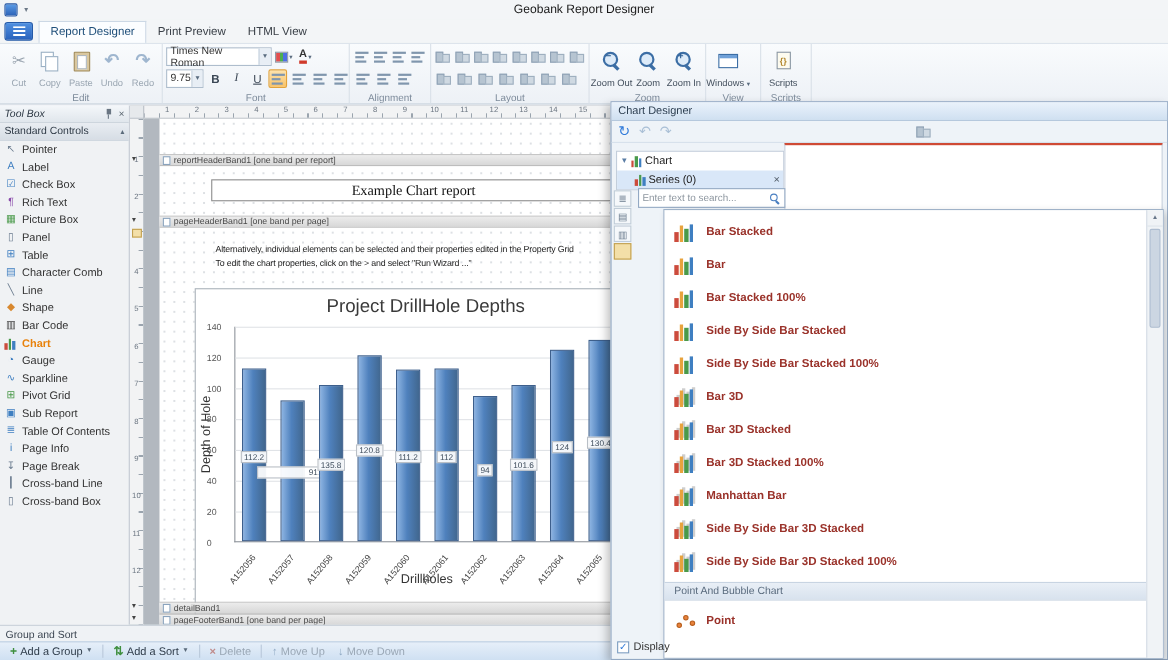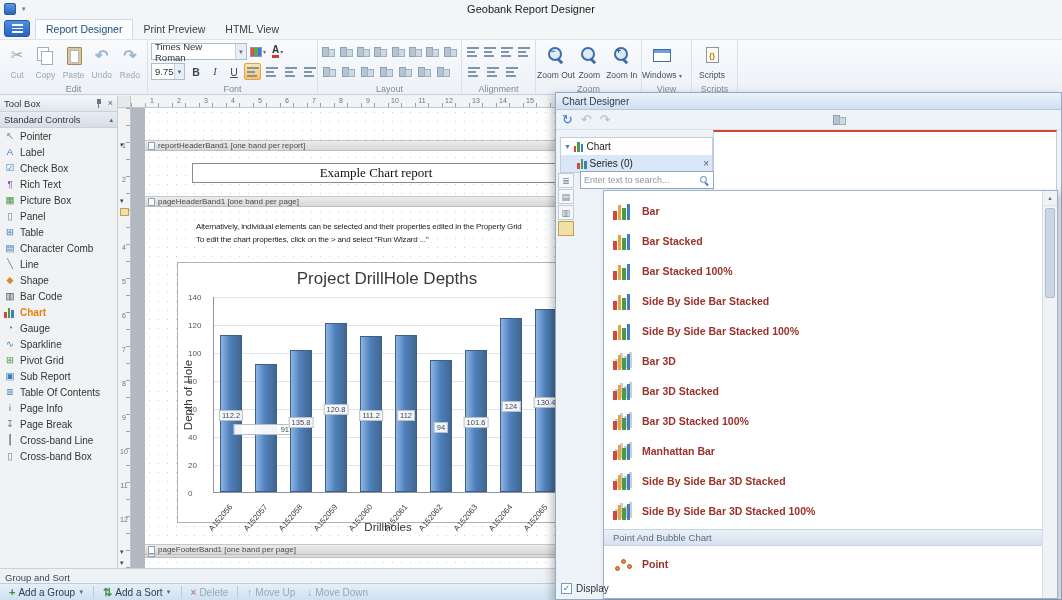--- a/index.html
+++ b/index.html
@@ -60,21 +60,21 @@
 .mini-caret{font-size:6px;color:#5a6c7f;}
 .icbtn{width:17px;height:17px;display:flex;align-items:center;justify-content:center;}
 .mini-lines{width:12px;height:10px;display:block;background:linear-gradient(#8096ad 0 0) 0 0/12px 2px no-repeat,linear-gradient(#8096ad 0 0) 0 4px/8px 2px no-repeat,linear-gradient(#8096ad 0 0) 0 8px/10px 2px no-repeat;}
 .mini-rects{width:13px;height:11px;display:block;position:relative;}
 .mini-rects::before{content:"";position:absolute;left:0;top:1px;width:5px;height:8px;background:#b6c4d1;border:1px solid #8fa2b5;}
 .mini-rects::after{content:"";position:absolute;right:0;top:3px;width:5px;height:6px;background:#cfd9e2;border:1px solid #9fb0c0;}
 
 
 .toolbox{position:absolute;left:0;top:96px;width:118px;height:472px;background:#f0f2f4;border-right:1px solid #c5cdd6;}
 .tb-head,.tb-section{height:16px;display:flex;align-items:center;font-size:9.5px;color:#2f3a46;padding:0 4px;border-bottom:1px solid #c9d2db;}
-.tb-head{background:linear-gradient(#f4f7fa,#e0e6ec);}
+.tb-head{background:linear-gradient(#f4f7fa,#e0e6ec);font-style:italic;}
 .tb-section{background:linear-gradient(#e9edf2,#d6dde5);}
 .tb-head .sp{margin-left:auto;display:flex;gap:5px;align-items:center;}
 .pin-icon{width:8px;height:9px;position:relative;display:inline-block;}
 .pin-icon::before{content:"";position:absolute;left:2px;top:0;width:4px;height:5px;background:#6a7683;}
 .pin-icon::after{content:"";position:absolute;left:3.5px;top:5px;width:1px;height:4px;background:#6a7683;}
 .xglyph{font-size:9px;color:#5a6570;line-height:9px;}
 .chev{margin-left:auto;font-size:7px;color:#5a6a7a;}
 .tb-item{height:16px;display:flex;align-items:center;gap:4px;padding:0 4px;font-size:10px;color:#333;}
 .tb-item.active .tb-label{color:#e8820c;font-weight:bold;}
 .tb-ic{width:12px;text-align:center;font-size:9.5px;line-height:12px;flex:none;}
@@ -96,21 +96,21 @@
 .band-arrow{position:absolute;left:2px;font-size:7px;color:#444;line-height:10px;z-index:3;}
 .band-note{position:absolute;left:2px;top:112px;width:9px;height:8px;background:#f3dfa8;border:1px solid #c2a050;z-index:3;}
 .surface{position:absolute;left:13px;top:12px;right:0;bottom:0;background:#b2b8bf;}
 .page{position:absolute;left:14px;top:0;right:-80px;bottom:0;background-color:#fff;background-image:radial-gradient(circle,#c9ced4 0.6px,rgba(0,0,0,0) 0.7px);background-size:9px 9px;}
 .band{position:absolute;left:0;right:0;height:11px;background:linear-gradient(#ececec,#d8d8d8);border-top:1px solid #c6c6c6;border-bottom:1px solid #bdbdbd;display:flex;align-items:center;font-size:8px;color:#4a4a4a;padding-left:3px;gap:3px;}
 .band-ic{width:7px;height:8px;background:#fff;border:1px solid #8aa3bd;flex:none;}
 .report-title-box{position:absolute;left:47px;top:55px;width:368px;height:20px;border:1px solid #8c8c8c;background:#fff;display:flex;align-items:center;justify-content:center;font-family:"Liberation Serif",serif;font-size:13px;color:#111;}
 .instr{position:absolute;left:51px;top:113px;font-size:8px;letter-spacing:-0.15px;color:#1c1c1c;line-height:12.5px;white-space:nowrap;}
 
 
-.chartbox{position:absolute;left:32px;top:154px;width:420px;height:261px;background:#fff;border:1px solid #aab2ba;}
+.chartbox{position:absolute;left:32px;top:154px;width:420px;height:299px;background:#fff;border:1px solid #aab2ba;}
 .chart-title{position:absolute;top:6px;left:0;width:100%;text-align:center;font-size:17px;color:#3a3a3a;}
 .ylab{position:absolute;left:10px;top:132px;transform:translate(-50%,-50%) rotate(-90deg);font-size:11.5px;color:#333;white-space:nowrap;}
 .plot{position:absolute;left:35px;top:34px;width:350px;height:196px;border-left:1px solid #8f959c;border-bottom:1px solid #8f959c;}
 .gridline{position:absolute;left:0;width:100%;height:1px;background:#e0e3e7;}
 .ytick{position:absolute;left:-26px;width:22px;text-align:left;font-size:8px;color:#555;}
 .bar{position:absolute;bottom:0;width:22px;background:linear-gradient(90deg,#8db4e2 0%,#5585bb 45%,#41678f 100%);border:1px solid #3d5f8c;}
 .bar-label{position:absolute;transform:translateX(-50%);background:rgba(255,255,255,.93);border:1px solid #b9bfc6;font-size:7.5px;color:#3c4a5a;padding:0 2px;line-height:9px;white-space:nowrap;}
 .xlabel{position:absolute;top:204px;width:46px;text-align:right;font-size:8px;color:#444;transform:rotate(-50deg);transform-origin:100% 50%;}
 .xlab{position:absolute;left:35px;top:258px;width:350px;text-align:center;font-size:11.5px;color:#333;}
 
@@ -253,20 +253,51 @@
               <i class="mini-lines"></i>
             </div>
           <div class="sbtn">
               <i class="mini-lines"></i>
             </div>
         </div>
       </div>
       <div class="rgroup-label">Font</div>
     </div>
 
+    <div class="rgroup" style="width:74px">
+      <div class="fgrp">
+        <div class="frow">
+            <span class="icbtn">
+              <i class="mini-lines"></i>
+            </span>
+            <span class="icbtn">
+              <i class="mini-lines"></i>
+            </span>
+            <span class="icbtn">
+              <i class="mini-lines"></i>
+            </span>
+            <span class="icbtn">
+              <i class="mini-lines"></i>
+            </span>
+          </div>
+        <div class="frow">
+            <span class="icbtn">
+              <i class="mini-lines"></i>
+            </span>
+            <span class="icbtn">
+              <i class="mini-lines"></i>
+            </span>
+            <span class="icbtn">
+              <i class="mini-lines"></i>
+            </span>
+          </div>
+      </div>
+      <div class="rgroup-label">Alignment</div>
+    </div>
+
     <div class="rgroup" style="width:144px">
       <div class="fgrp">
         <div class="frow">
             <span class="icbtn">
               <i class="mini-rects"></i>
             </span>
             <span class="icbtn">
               <i class="mini-rects"></i>
             </span>
             <span class="icbtn">
@@ -306,51 +337,20 @@
             </span>
             <span class="icbtn">
               <i class="mini-rects"></i>
             </span>
             <span class="icbtn">
               <i class="mini-rects"></i>
             </span>
           </div>
       </div>
       <div class="rgroup-label">Layout</div>
-    </div>
-
-    <div class="rgroup" style="width:74px">
-      <div class="fgrp">
-        <div class="frow">
-            <span class="icbtn">
-              <i class="mini-lines"></i>
-            </span>
-            <span class="icbtn">
-              <i class="mini-lines"></i>
-            </span>
-            <span class="icbtn">
-              <i class="mini-lines"></i>
-            </span>
-            <span class="icbtn">
-              <i class="mini-lines"></i>
-            </span>
-          </div>
-        <div class="frow">
-            <span class="icbtn">
-              <i class="mini-lines"></i>
-            </span>
-            <span class="icbtn">
-              <i class="mini-lines"></i>
-            </span>
-            <span class="icbtn">
-              <i class="mini-lines"></i>
-            </span>
-          </div>
-      </div>
-      <div class="rgroup-label">Alignment</div>
     </div>
 
     <div class="rgroup" style="width:106px">
       <div class="big-row">
         <div class="big-btn wide">
             <span class="mag">
               <span class="sign">−</span>
             </span>
             <span class="cap">Zoom Out</span>
           </div>
@@ -595,21 +595,21 @@
               <div class="bar" style="left: 321px; height: 183px; background: linear-gradient(90deg, rgb(141, 180, 226) 0%, rgb(79, 129, 189) 45%, rgb(65, 103, 143) 100%);"></div>
               <div class="bar-label" style="left: 332px; top: 99.5px;">130.4</div>
               <div class="xlabel" style="left: 286px;">A152065</div>
             </div>
           <div class="xlab">Drillholes</div>
         </div>
         <div class="band" style="top:439px">
             <span class="band-ic"></span>
             <span>detailBand1</span>
           </div>
-        <div class="band" style="top:436px">
+        <div class="band" style="top:450px">
             <span class="band-ic"></span>
             <span>pageFooterBand1 [one band per page]</span>
           </div>
       </div>
     </div>
   </div>
 
   <div class="gs-caption">
       <span>Group and Sort</span>
     </div>
@@ -687,30 +687,30 @@
     </div>
     <div class="popup">
       <div class="st-list">
           <div class="st-item">
             <span class="sti sti-bars">
               <i></i>
               <i></i>
               <i></i>
               <i></i>
             </span>
+            <span class="st-label">Bar Stacked</span>
+          </div>
+          <div class="st-item">
+            <span class="sti sti-bars">
+              <i></i>
+              <i></i>
+              <i></i>
+              <i></i>
+            </span>
             <span class="st-label">Bar</span>
-          </div>
-          <div class="st-item">
-            <span class="sti sti-bars">
-              <i></i>
-              <i></i>
-              <i></i>
-              <i></i>
-            </span>
-            <span class="st-label">Bar Stacked</span>
           </div>
           <div class="st-item">
             <span class="sti sti-bars">
               <i></i>
               <i></i>
               <i></i>
               <i></i>
             </span>
             <span class="st-label">Bar Stacked 100%</span>
           </div>

